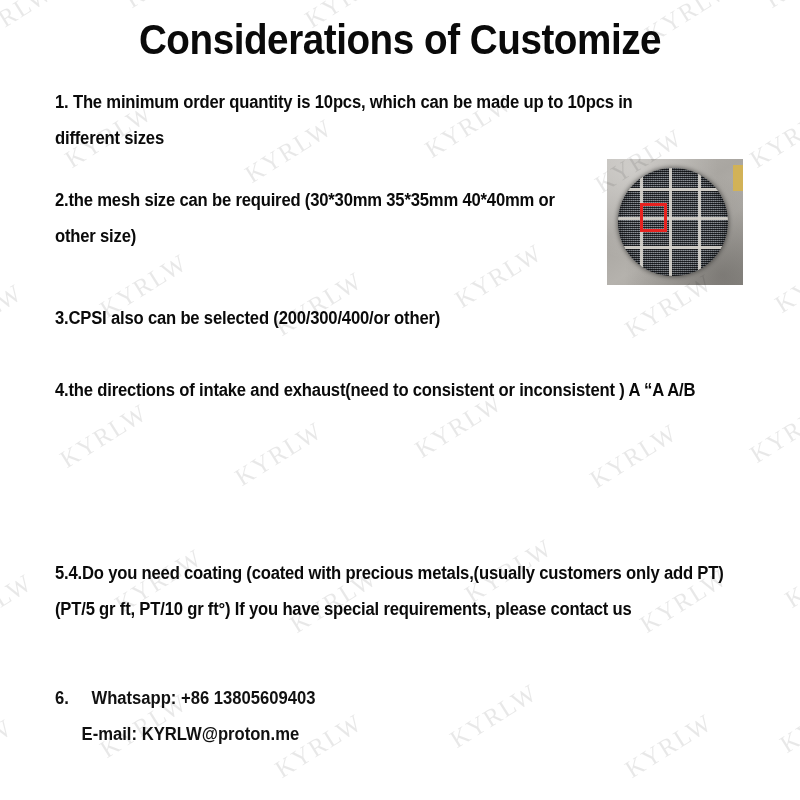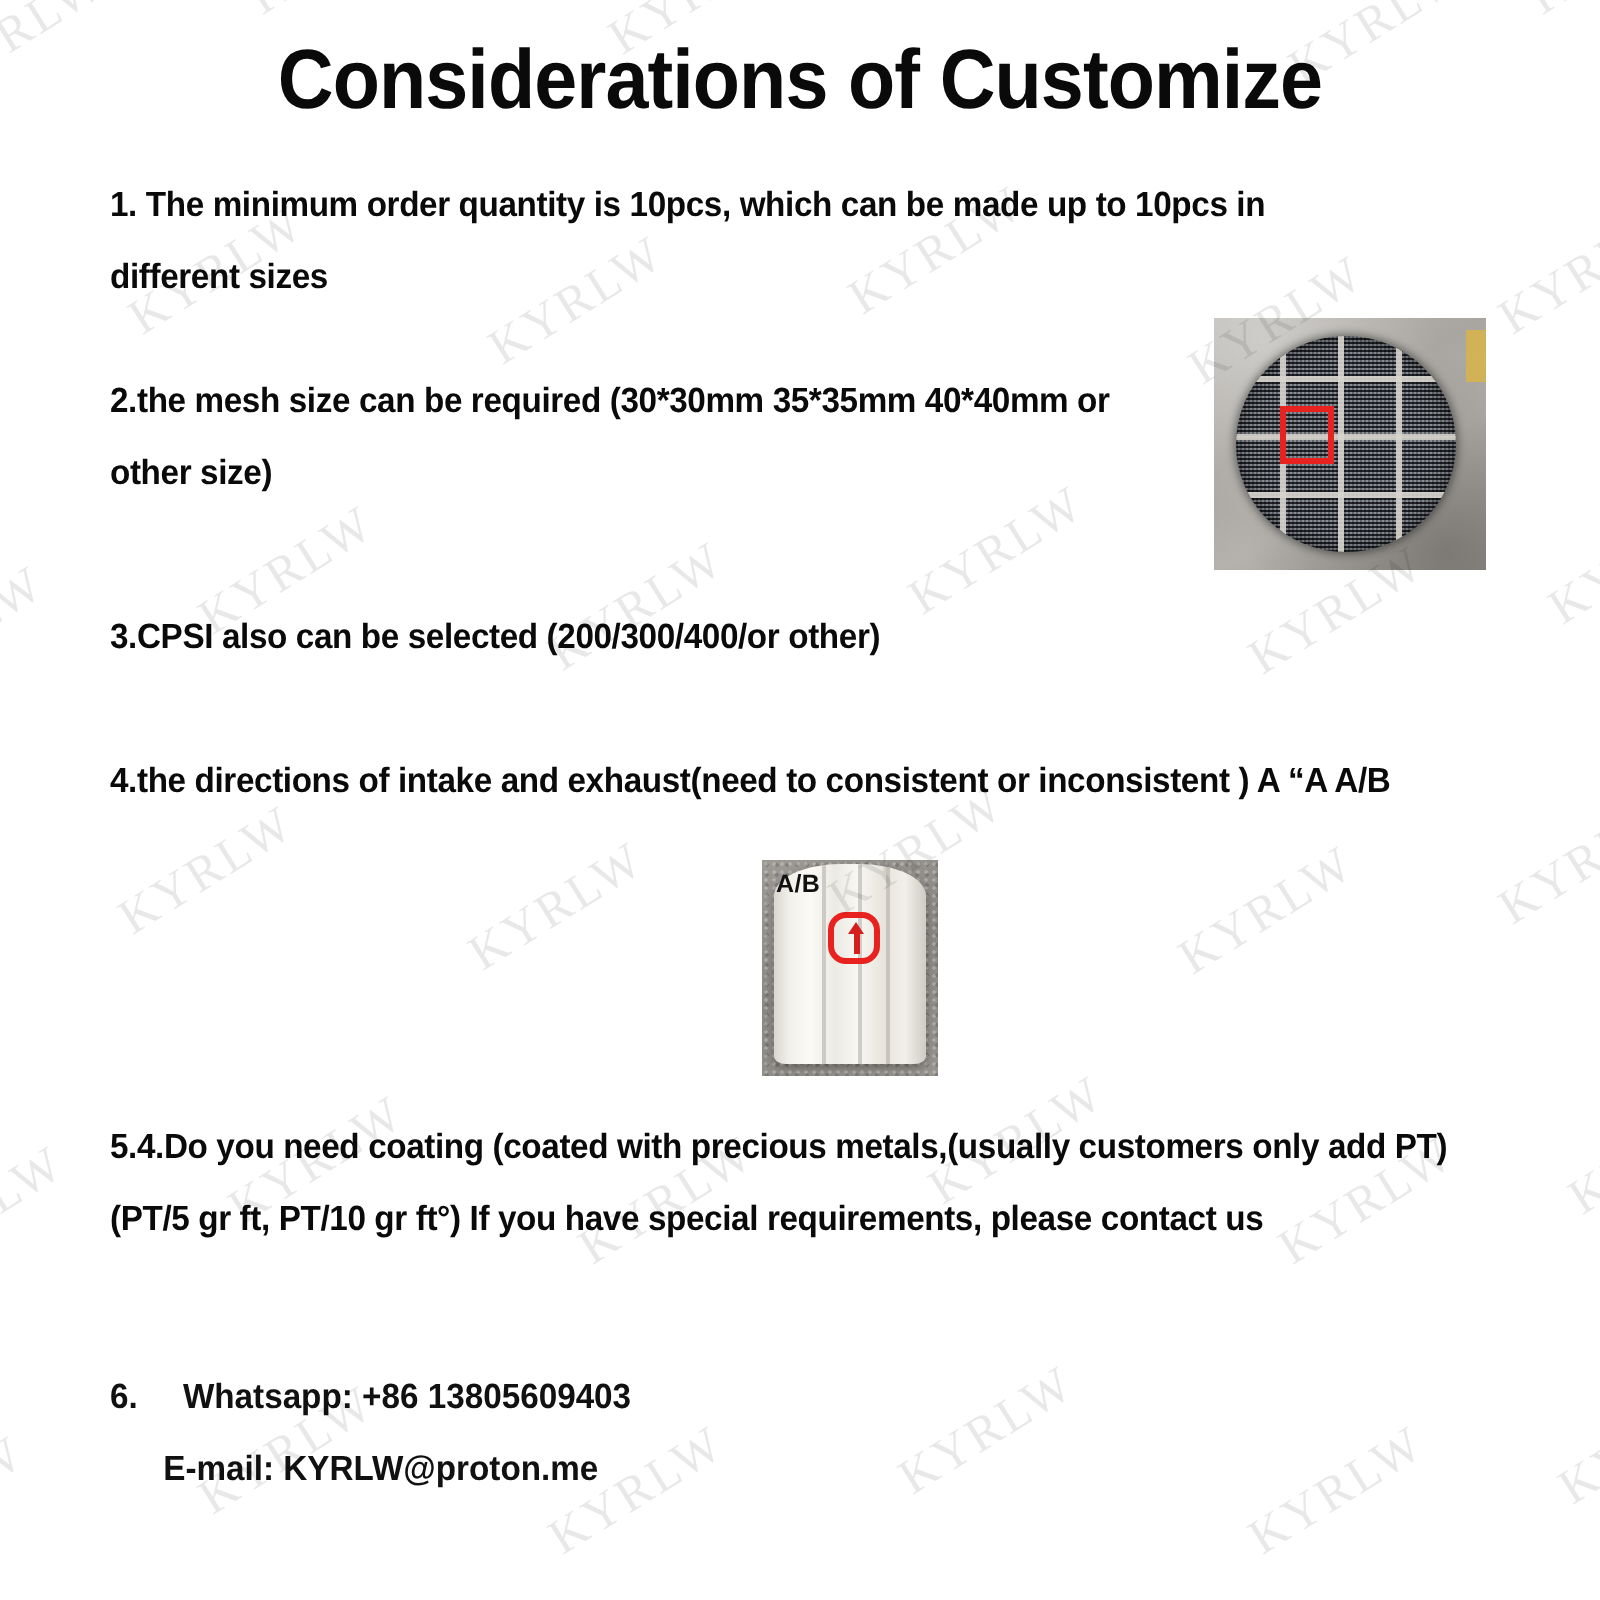--- a/index.html
+++ b/index.html
@@ -325,25 +325,14 @@
       <i class="v" style="left:51px;"></i>
       <i class="v" style="left:80px;"></i>
       <i class="h" style="top:20px;"></i>
       <i class="h" style="top:49px;"></i>
       <i class="h" style="top:78px;"></i>
     </div>
     <div class="redbox"></div>
   </div>
 
 
-  <div id="photo-ab">
-    <div class="speckle"></div>
-    <div class="body"></div>
-    <div class="streak" style="left:30px;"></div>
-    <div class="streak" style="left:48px;"></div>
-    <div class="streak" style="left:62px;"></div>
-    <div class="redcircle"></div>
-    <div class="arrow"></div>
-    <div class="arrow-stem"></div>
-    <div class="photo-tag">A/B</div>
-  </div>
 
 </div>
 
 </body></html>

